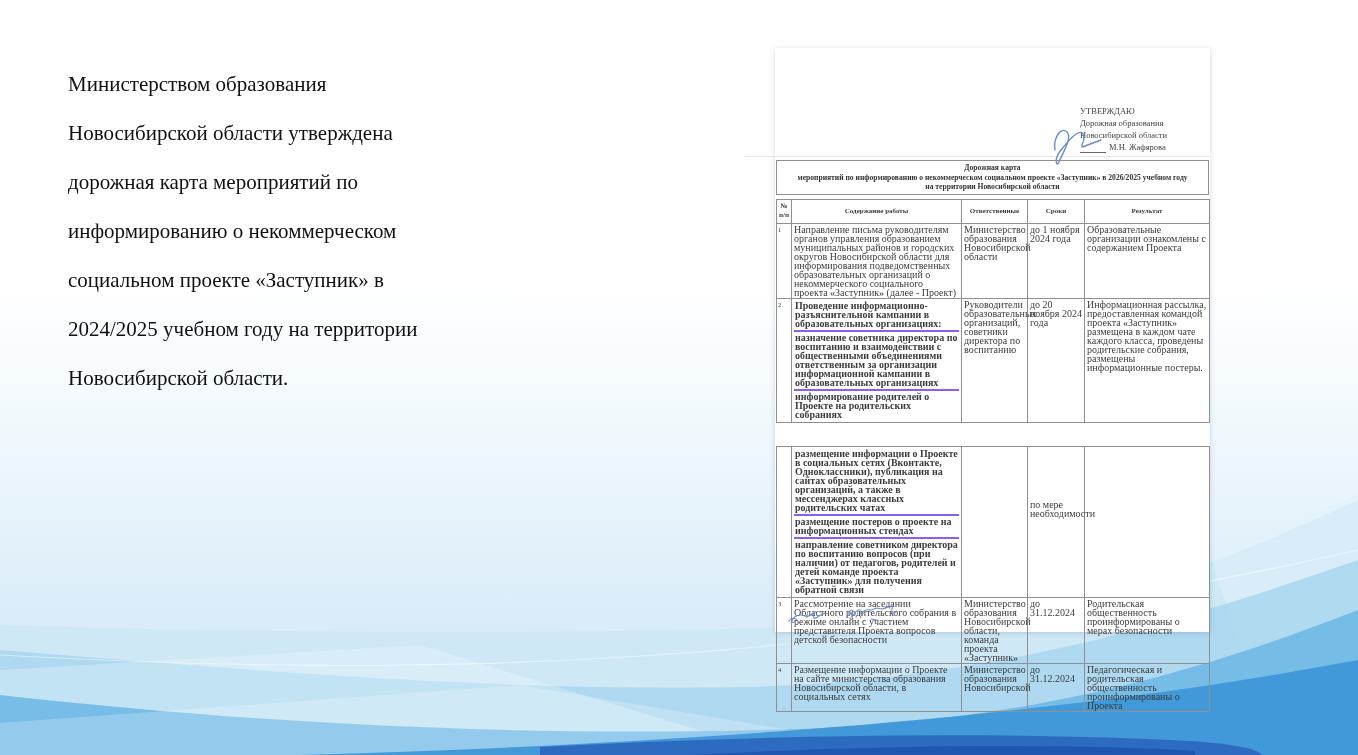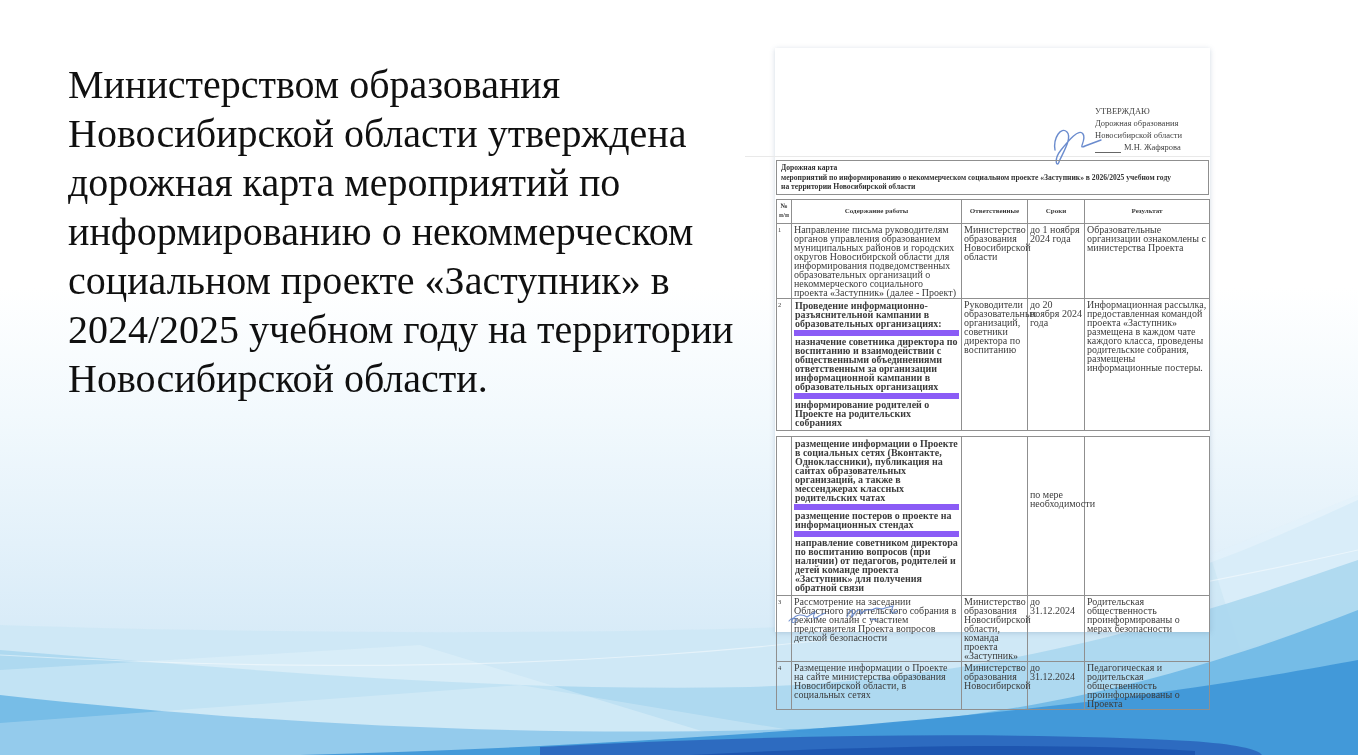--- a/index.html
+++ b/index.html
@@ -7,48 +7,48 @@
   .slide {
     position:relative; width:1358px; height:755px; overflow:hidden;
     background:linear-gradient(180deg,#ffffff 0%,#ffffff 38%,#f2f9fd 55%,#e3f1fa 72%,#d4e9f7 88%,#cbe4f5 100%);
     font-family:"Liberation Serif","DejaVu Serif",serif;
   }
   
   .waves { position:absolute; left:0; bottom:0; width:1358px; height:260px; z-index:1; }
   
   .intro {
     position:absolute; left:68px; top:60px; width:690px; z-index:2;
-    font-size:40px; line-height:49px; color:#101010; white-space:pre-line;
+    font-size:21px; line-height:49px; color:#101010; white-space:pre-line;
     font-family:"Liberation Serif","DejaVu Serif",serif;
   }
   
   .doc {
     position:absolute; left:775px; top:48px; width:435px; height:584px; z-index:3;
     background:#ffffff; box-shadow:0 1px 5px rgba(90,120,150,.28);
     color:#3c3c3c; font-family:"Liberation Serif","DejaVu Serif",serif;
   }
   .scanline { position:absolute; left:-30px; top:108px; width:465px; height:1px; background:#e9e9e9; }
-  .approval { position:absolute; left:305px; top:57px; font-size:8.5px; line-height:12px; color:#444;margin-left:15px; }
+  .approval { position:absolute; left:305px; top:57px; font-size:8.5px; line-height:12px; color:#444; }
   .approval .sign-row { display:flex; align-items:flex-end;text-align:center; }
   .approval .sig-line { width:26px; border-bottom:1px solid #666; margin-right:3px; }
   .sig-approval { position:absolute; left:274px; top:68px; width:58px; height:50px; }
   .sig-bottom { position:absolute; left:8px; top:553px; width:150px; height:30px; }
   
   .tablewrap { position:absolute; left:1px; top:112px; width:433px; }
   .titlebox {
     border:1px solid #8f8f8f; min-height:34px; padding:2px 4px;
-    font-weight:bold; font-size:7.6px; line-height:9.6px; color:#333;
+    text-align:center; font-weight:bold; font-size:7.6px; line-height:9.6px; color:#333;
   }
   table.road { border-collapse:collapse; table-layout:fixed; width:433px; margin-top:4px; }
   table.road td { border:1px solid #8f8f8f; vertical-align:top; font-size:10px; line-height:9px; padding:1px 2px; color:#3c3c3c; }
   table.road td.c { text-align:left; }
   table.road tr.head td { font-weight:bold; text-align:center; vertical-align:middle; font-size:7px; }
   table.road td.num { font-size:6.5px; padding-left:1px; }
   .sub { padding:1px 1px 2px 1px;font-weight:bold; }
-  .sub + .sub { border-top:6px solid #8b5cf6; }
+  .sub + .sub { border-top:2px solid #8b5cf6; }
   td.nopad { padding:0; }
   .late { margin-top:52px; }
   col.c1{width:15px;} col.c2{width:170px;} col.c3{width:66px;} col.c4{width:57px;} col.c5{width:125px;}
 </style>
 </head>
 <body>
 
 <div class="slide">
 
   <svg class="waves" viewBox="0 0 1358 260" preserveAspectRatio="none">
@@ -109,37 +109,37 @@
           <td>Содержание работы</td>
           <td>Ответственные</td>
           <td>Сроки</td>
           <td>Результат</td>
         </tr>
         <tr style="height:70px">
           <td class="num">1</td>
           <td>Направление письма руководителям органов управления образованием муниципальных районов и городских округов Новосибирской области для информирования подведомственных образовательных организаций о некоммерческого социального проекта «Заступник» (далее - Проект)</td>
           <td class="c">Министерство образования Новосибирской области</td>
           <td class="c">до 1 ноября 2024 года</td>
-          <td class="c">Образовательные организации ознакомлены с министерства Проекта</td>
+          <td class="c">Образовательные организации ознакомлены с содержанием Проекта</td>
         </tr>
         <tr style="height:104px">
           <td class="num">2</td>
           <td class="nopad">
             <div class="sub">Проведение информационно-разъяснительной кампании в образовательных организациях:</div>
             <div class="sub" style="min-height:54px">назначение советника директора по воспитанию и взаимодействии с общественными объединениями ответственным за организации информационной кампании в образовательных организациях</div>
             <div class="sub">информирование родителей о Проекте  на родительских собраниях</div>
           </td>
           <td class="c">Руководители образовательных организаций, советники директора по воспитанию</td>
           <td class="c">до 20 ноября 2024 года</td>
           <td class="c">Информационная рассылка, предоставленная командой проекта «Заступник» размещена в каждом чате каждого класса, проведены родительские собрания,  размещены информационные постеры.</td>
         </tr>
       </tbody>
         </table>
 
-      <table class="road" style="margin-top:5px">
+      <table class="road" style="margin-top:23px">
         <colgroup>
             <col class="c1">
             <col class="c2">
             <col class="c3">
             <col class="c4">
             <col class="c5">
           </colgroup>
         <tbody>
             <tr style="height:86px">
           <td class="num"></td>

